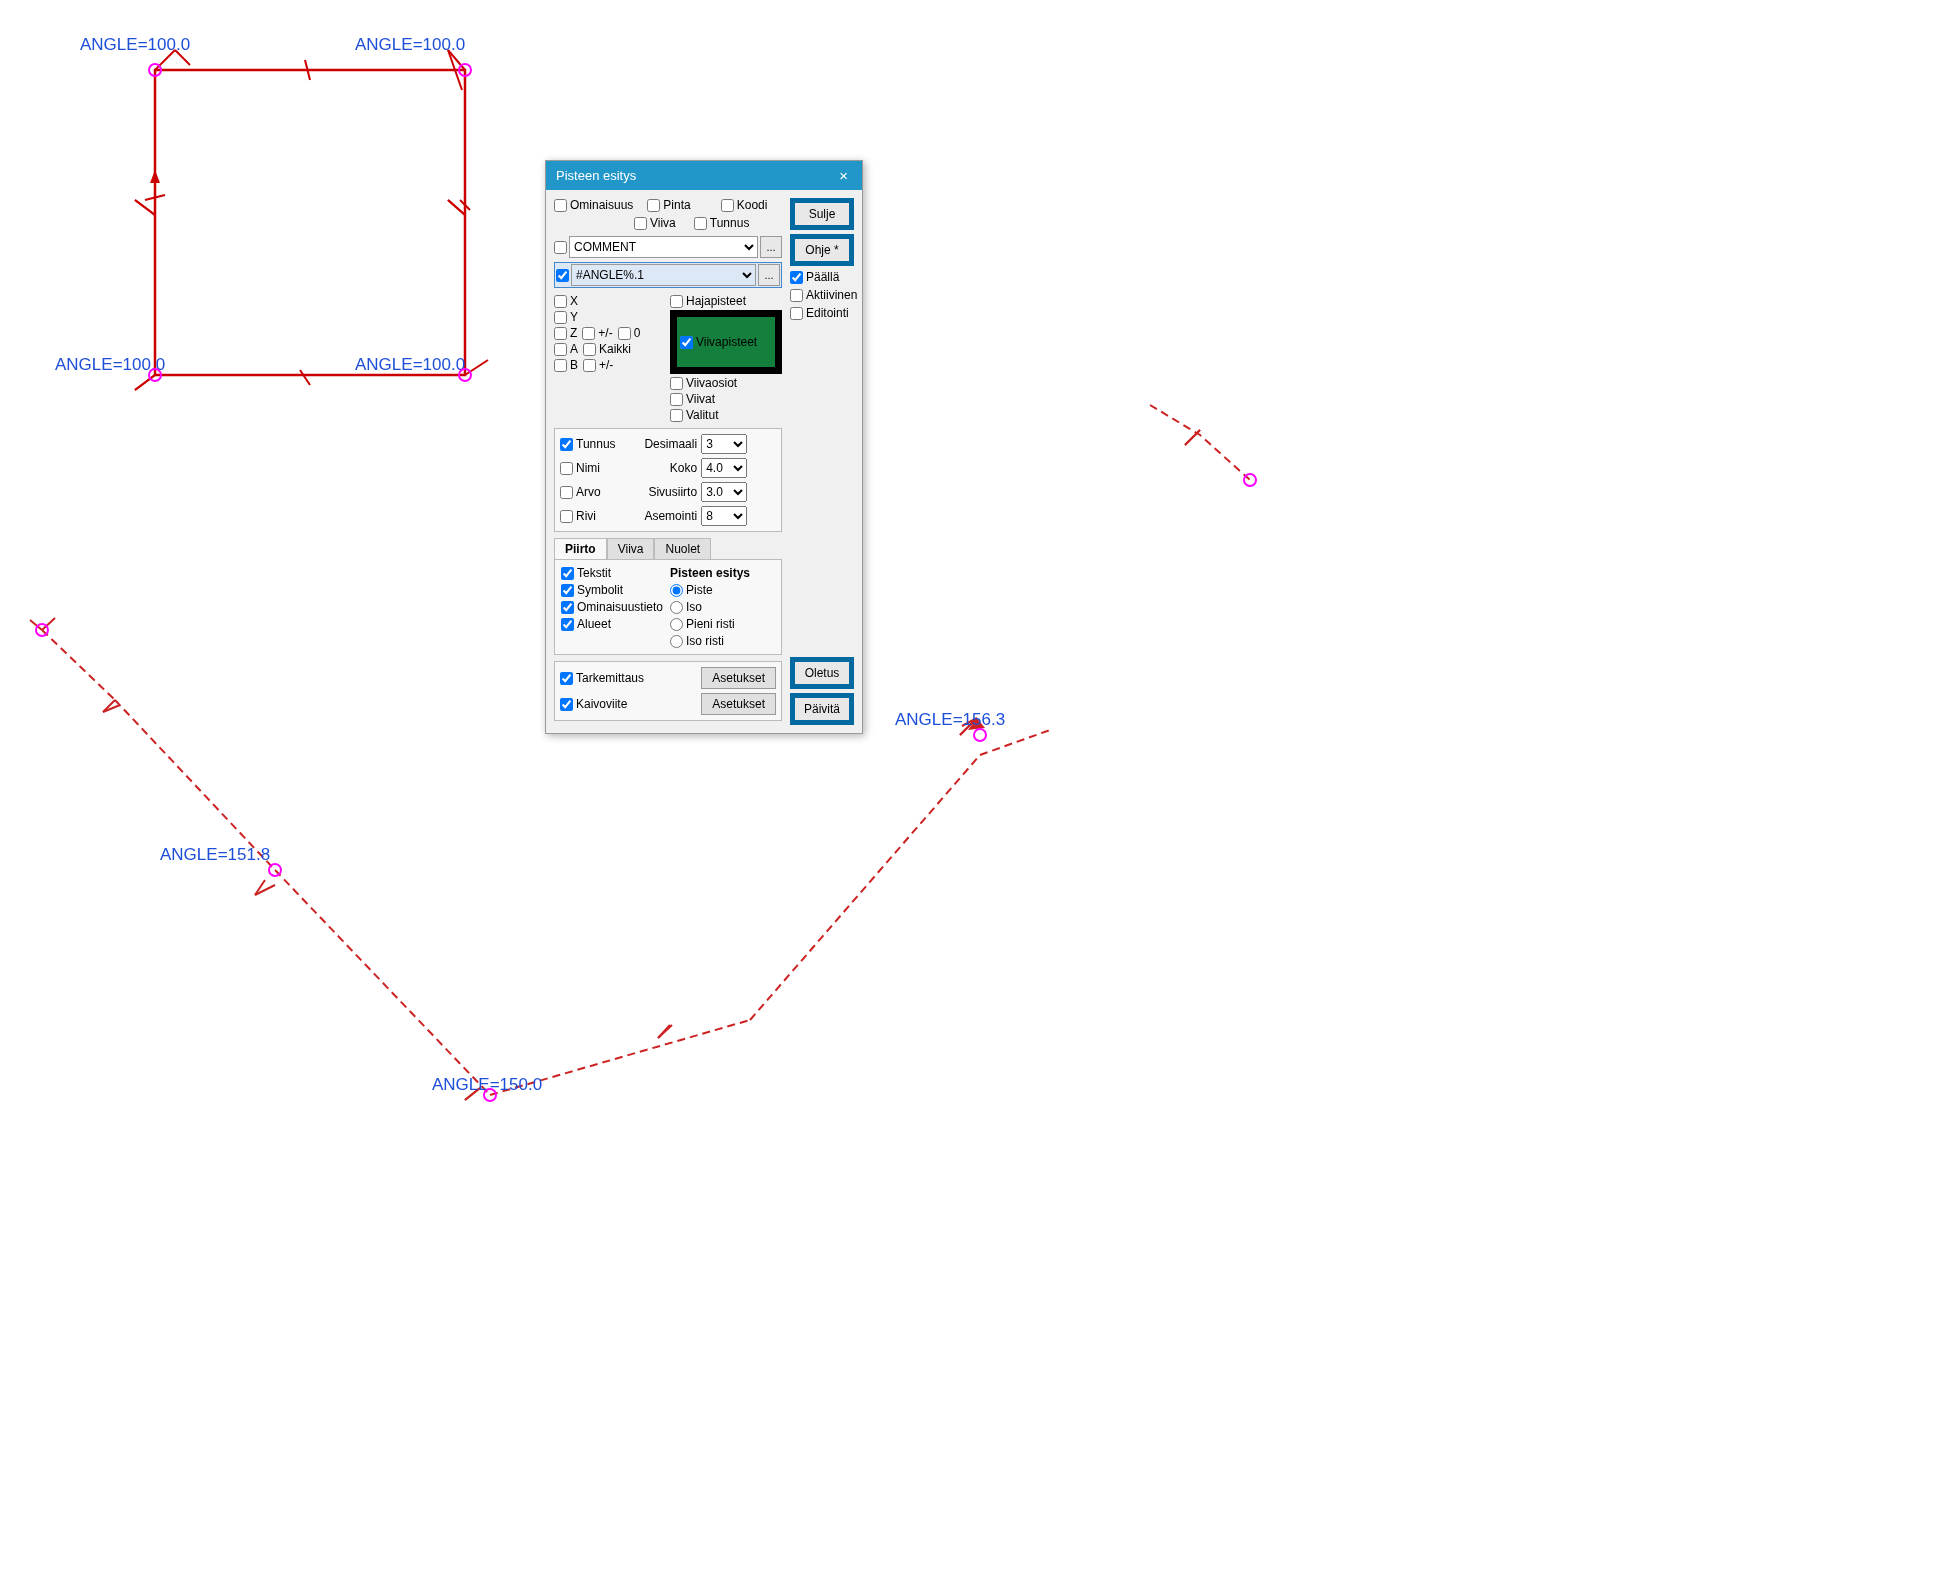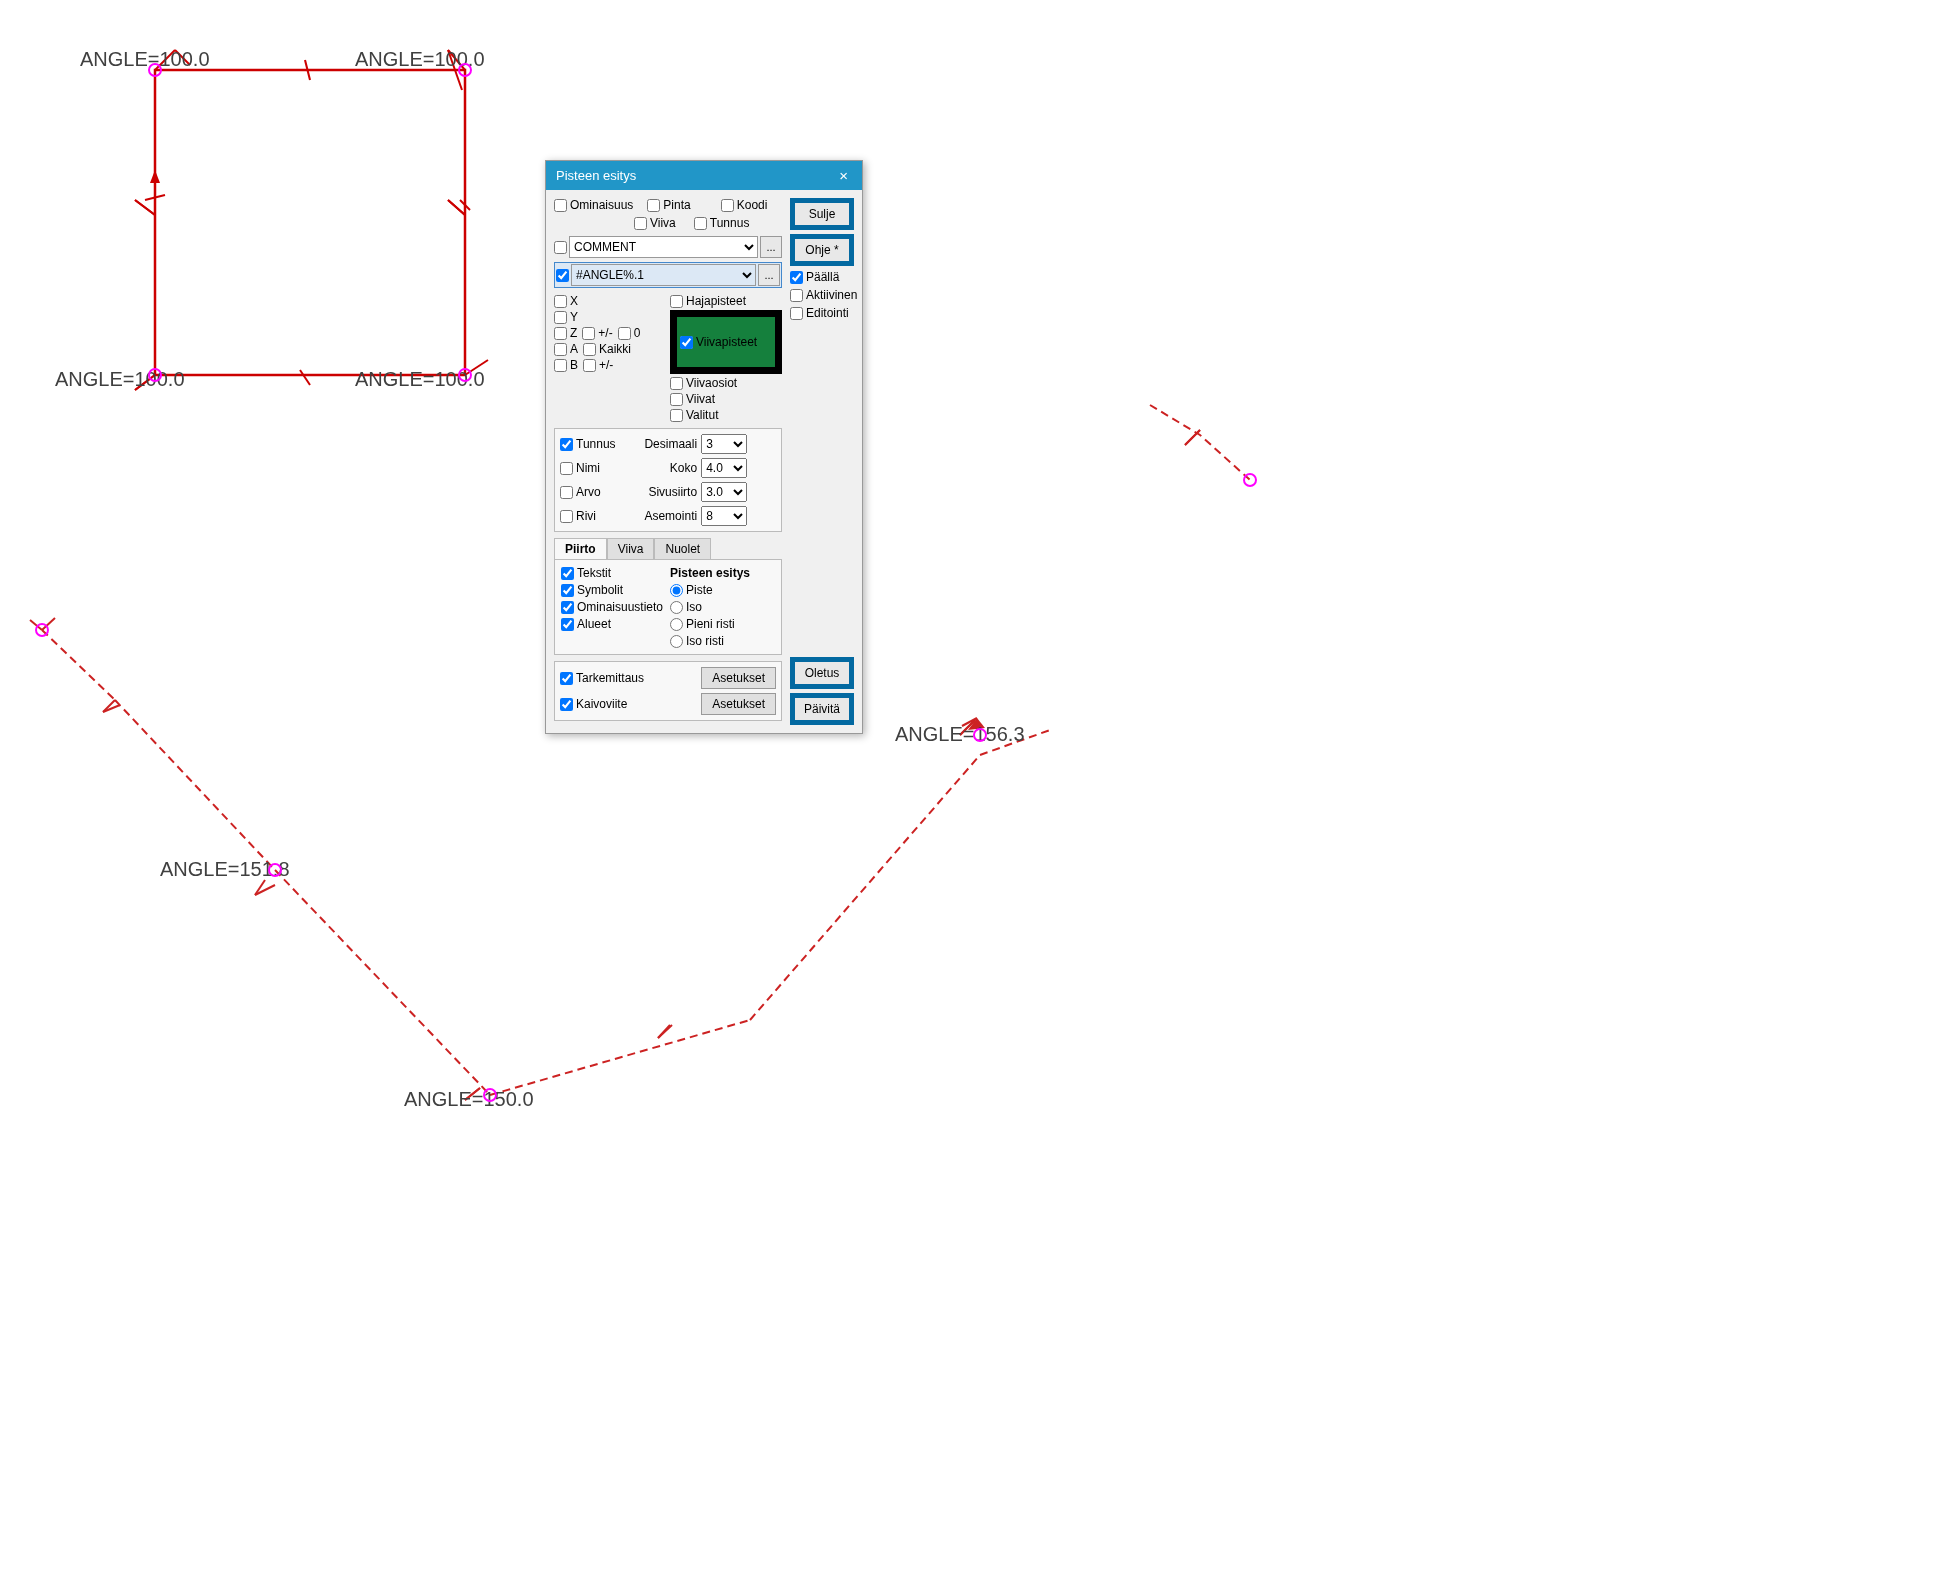--- a/index.html
+++ b/index.html
@@ -9,25 +9,24 @@
       font-size: 13px;
       width: 1959px;
       height: 1593px;
       overflow: hidden;
       position: relative;
     }
 
     
     .angle-label {
       position: absolute;
-      font-size: 20px;
+      font-size: 17px;
       font-weight: 400;
-      color: #404040;
+      color: #1d4ed8;
       white-space: nowrap;
-      margin-top: 13px;
     }
 
     
     .pt-marker {
       position: absolute;
       width: 14px;
       height: 14px;
       border: 2px solid magenta;
       border-radius: 50%;
       transform: translate(-50%, -50%);
@@ -265,21 +264,21 @@
   <line x1="977" y1="718" x2="962" y2="726" stroke="#cc2222" stroke-width="2"></line>
   <polygon points="977,718 968,730 985,728" fill="#cc2222"></polygon>
 </svg>
 
 <div class="angle-label" style="left:80px; top:35px;">ANGLE=100.0</div>
 <div class="angle-label" style="left:355px; top:35px;">ANGLE=100.0</div>
 <div class="angle-label" style="left:55px; top:355px;">ANGLE=100.0</div>
 <div class="angle-label" style="left:355px; top:355px;">ANGLE=100.0</div>
 <div class="angle-label" style="left:895px; top:710px;">ANGLE=156.3</div>
 <div class="angle-label" style="left:160px; top:845px;">ANGLE=151.8</div>
-<div class="angle-label" style="left:404px; top:1075px;">ANGLE=150.0</div>
+<div class="angle-label" style="left:432px; top:1075px;">ANGLE=150.0</div>
 
 <div class="pt-marker" style="left:155px; top:70px;"></div>
 <div class="pt-marker" style="left:465px; top:70px;"></div>
 <div class="pt-marker" style="left:155px; top:375px;"></div>
 <div class="pt-marker" style="left:465px; top:375px;"></div>
 
 <div class="pt-marker" style="left:42px; top:630px;"></div>
 <div class="pt-marker" style="left:275px; top:870px;"></div>
 <div class="pt-marker" style="left:490px; top:1095px;"></div>
 <div class="pt-marker" style="left:980px; top:735px;"></div>

